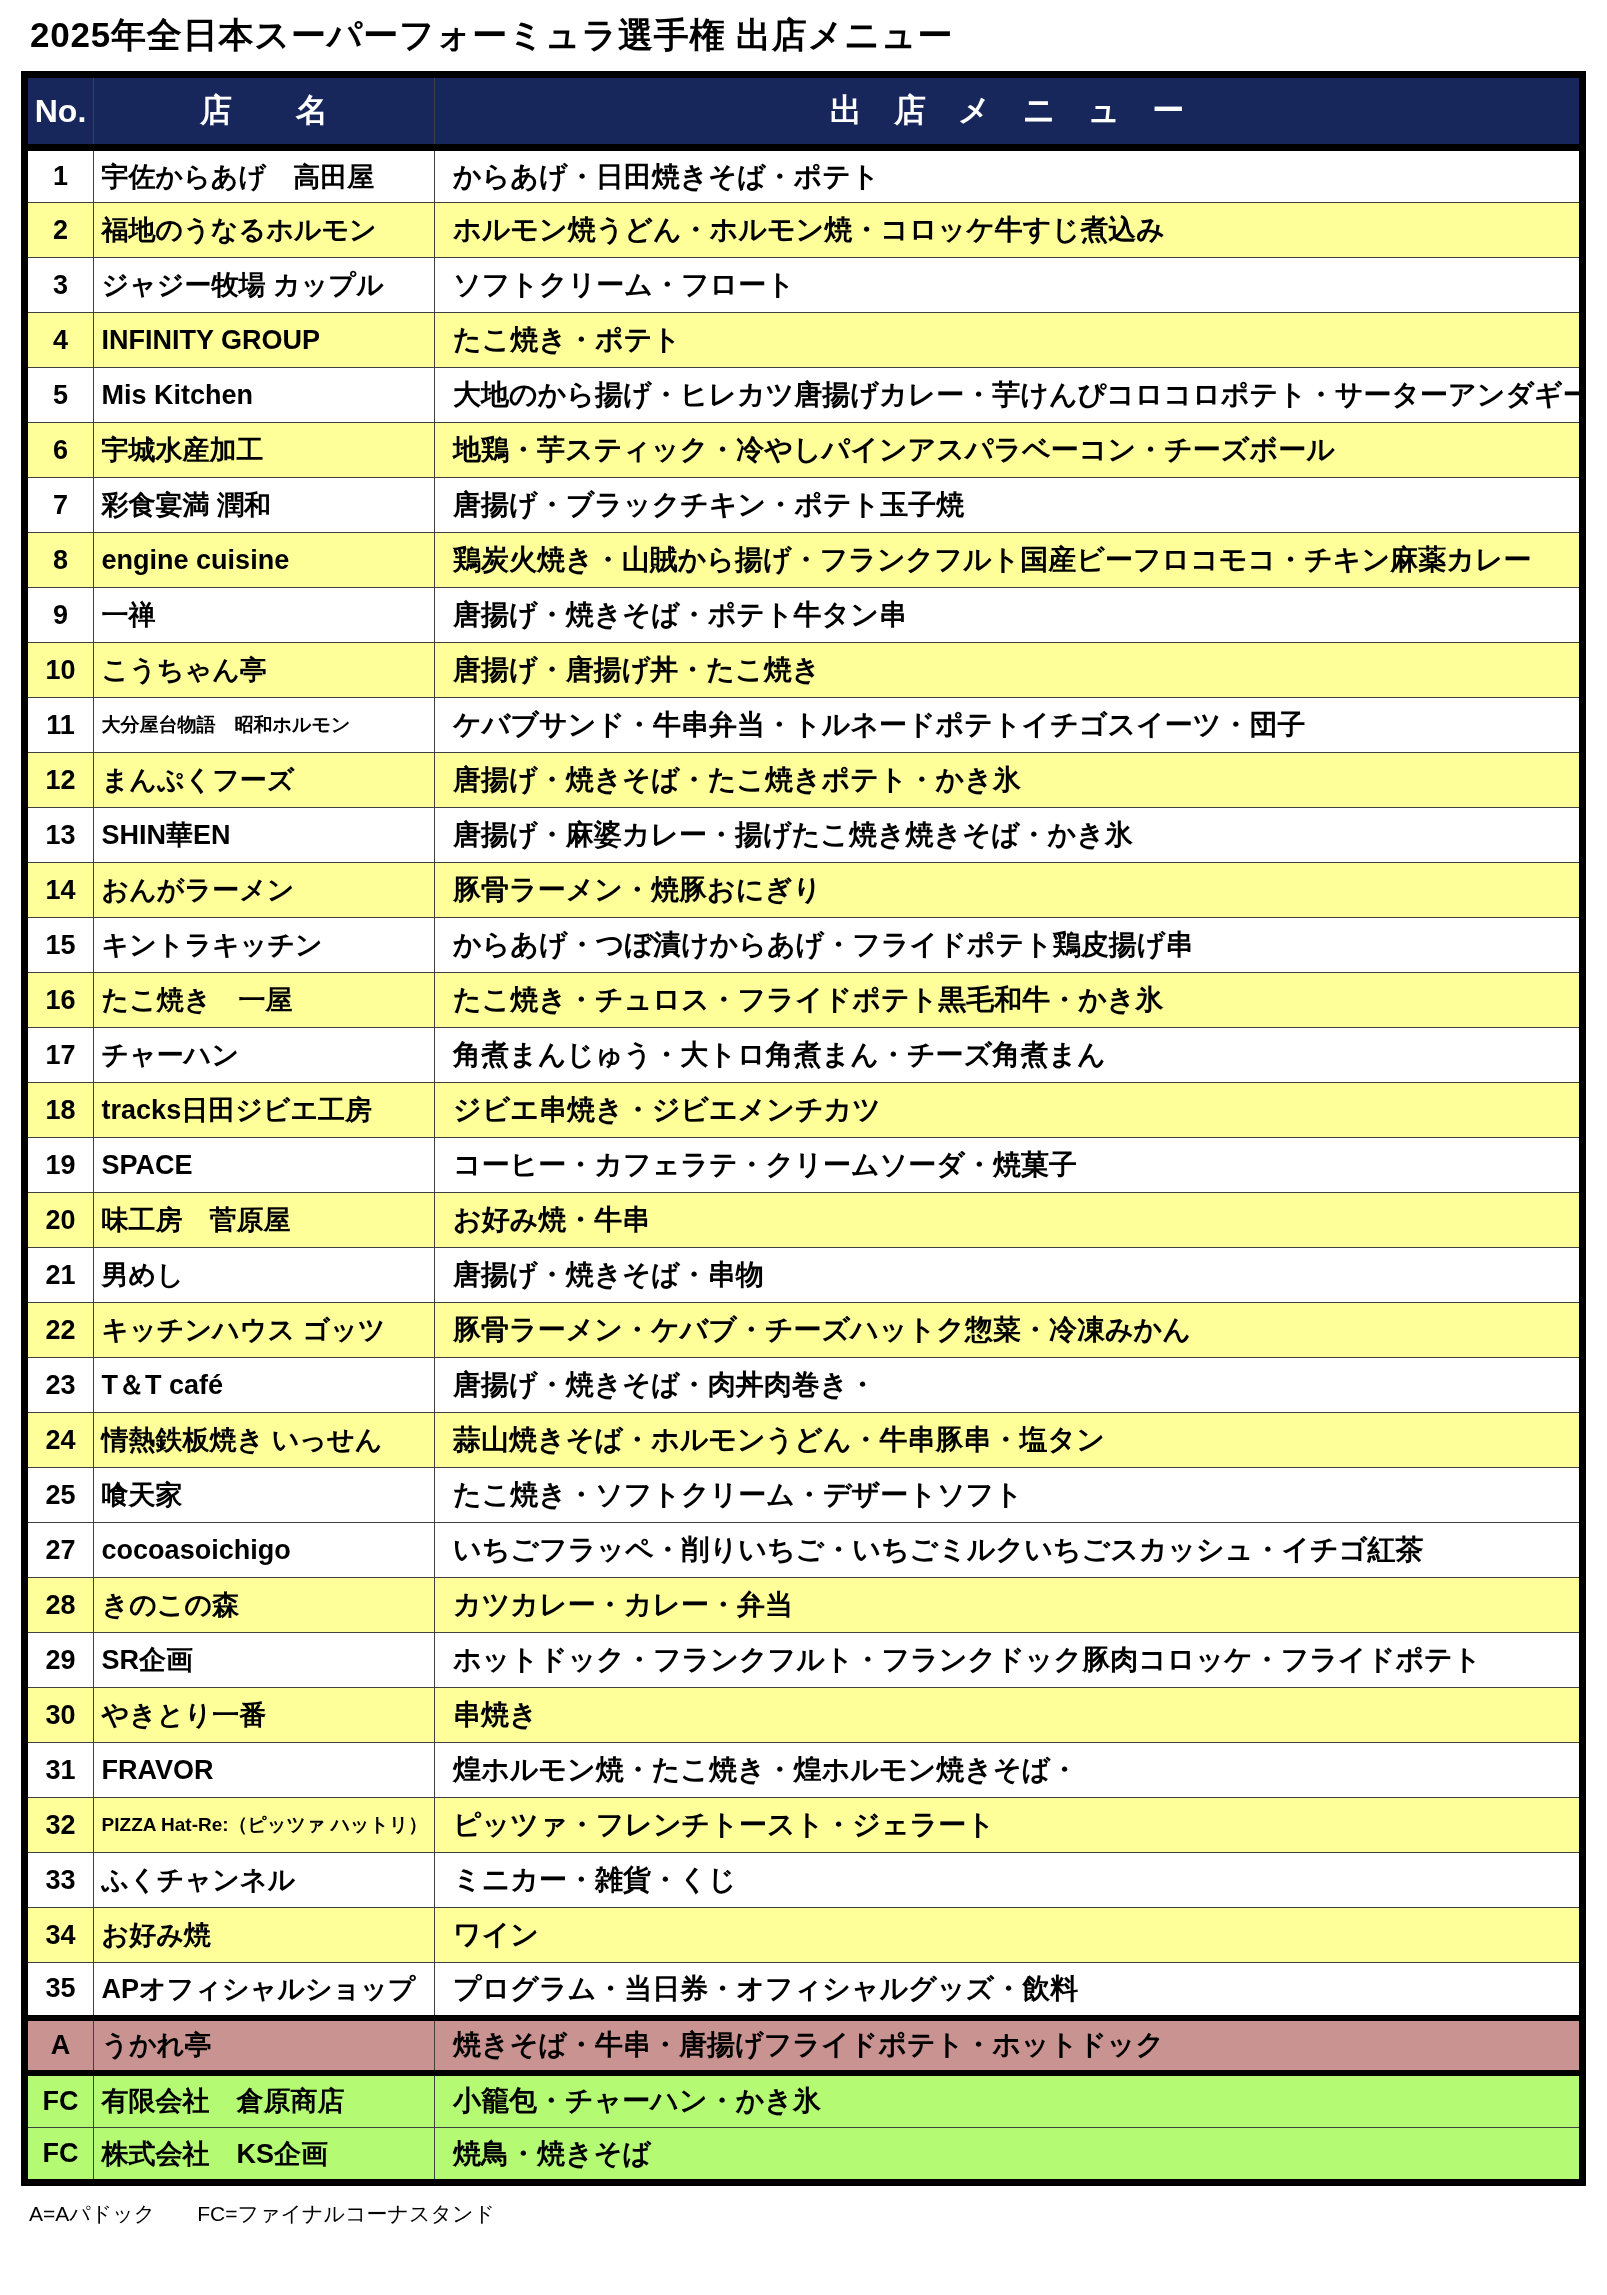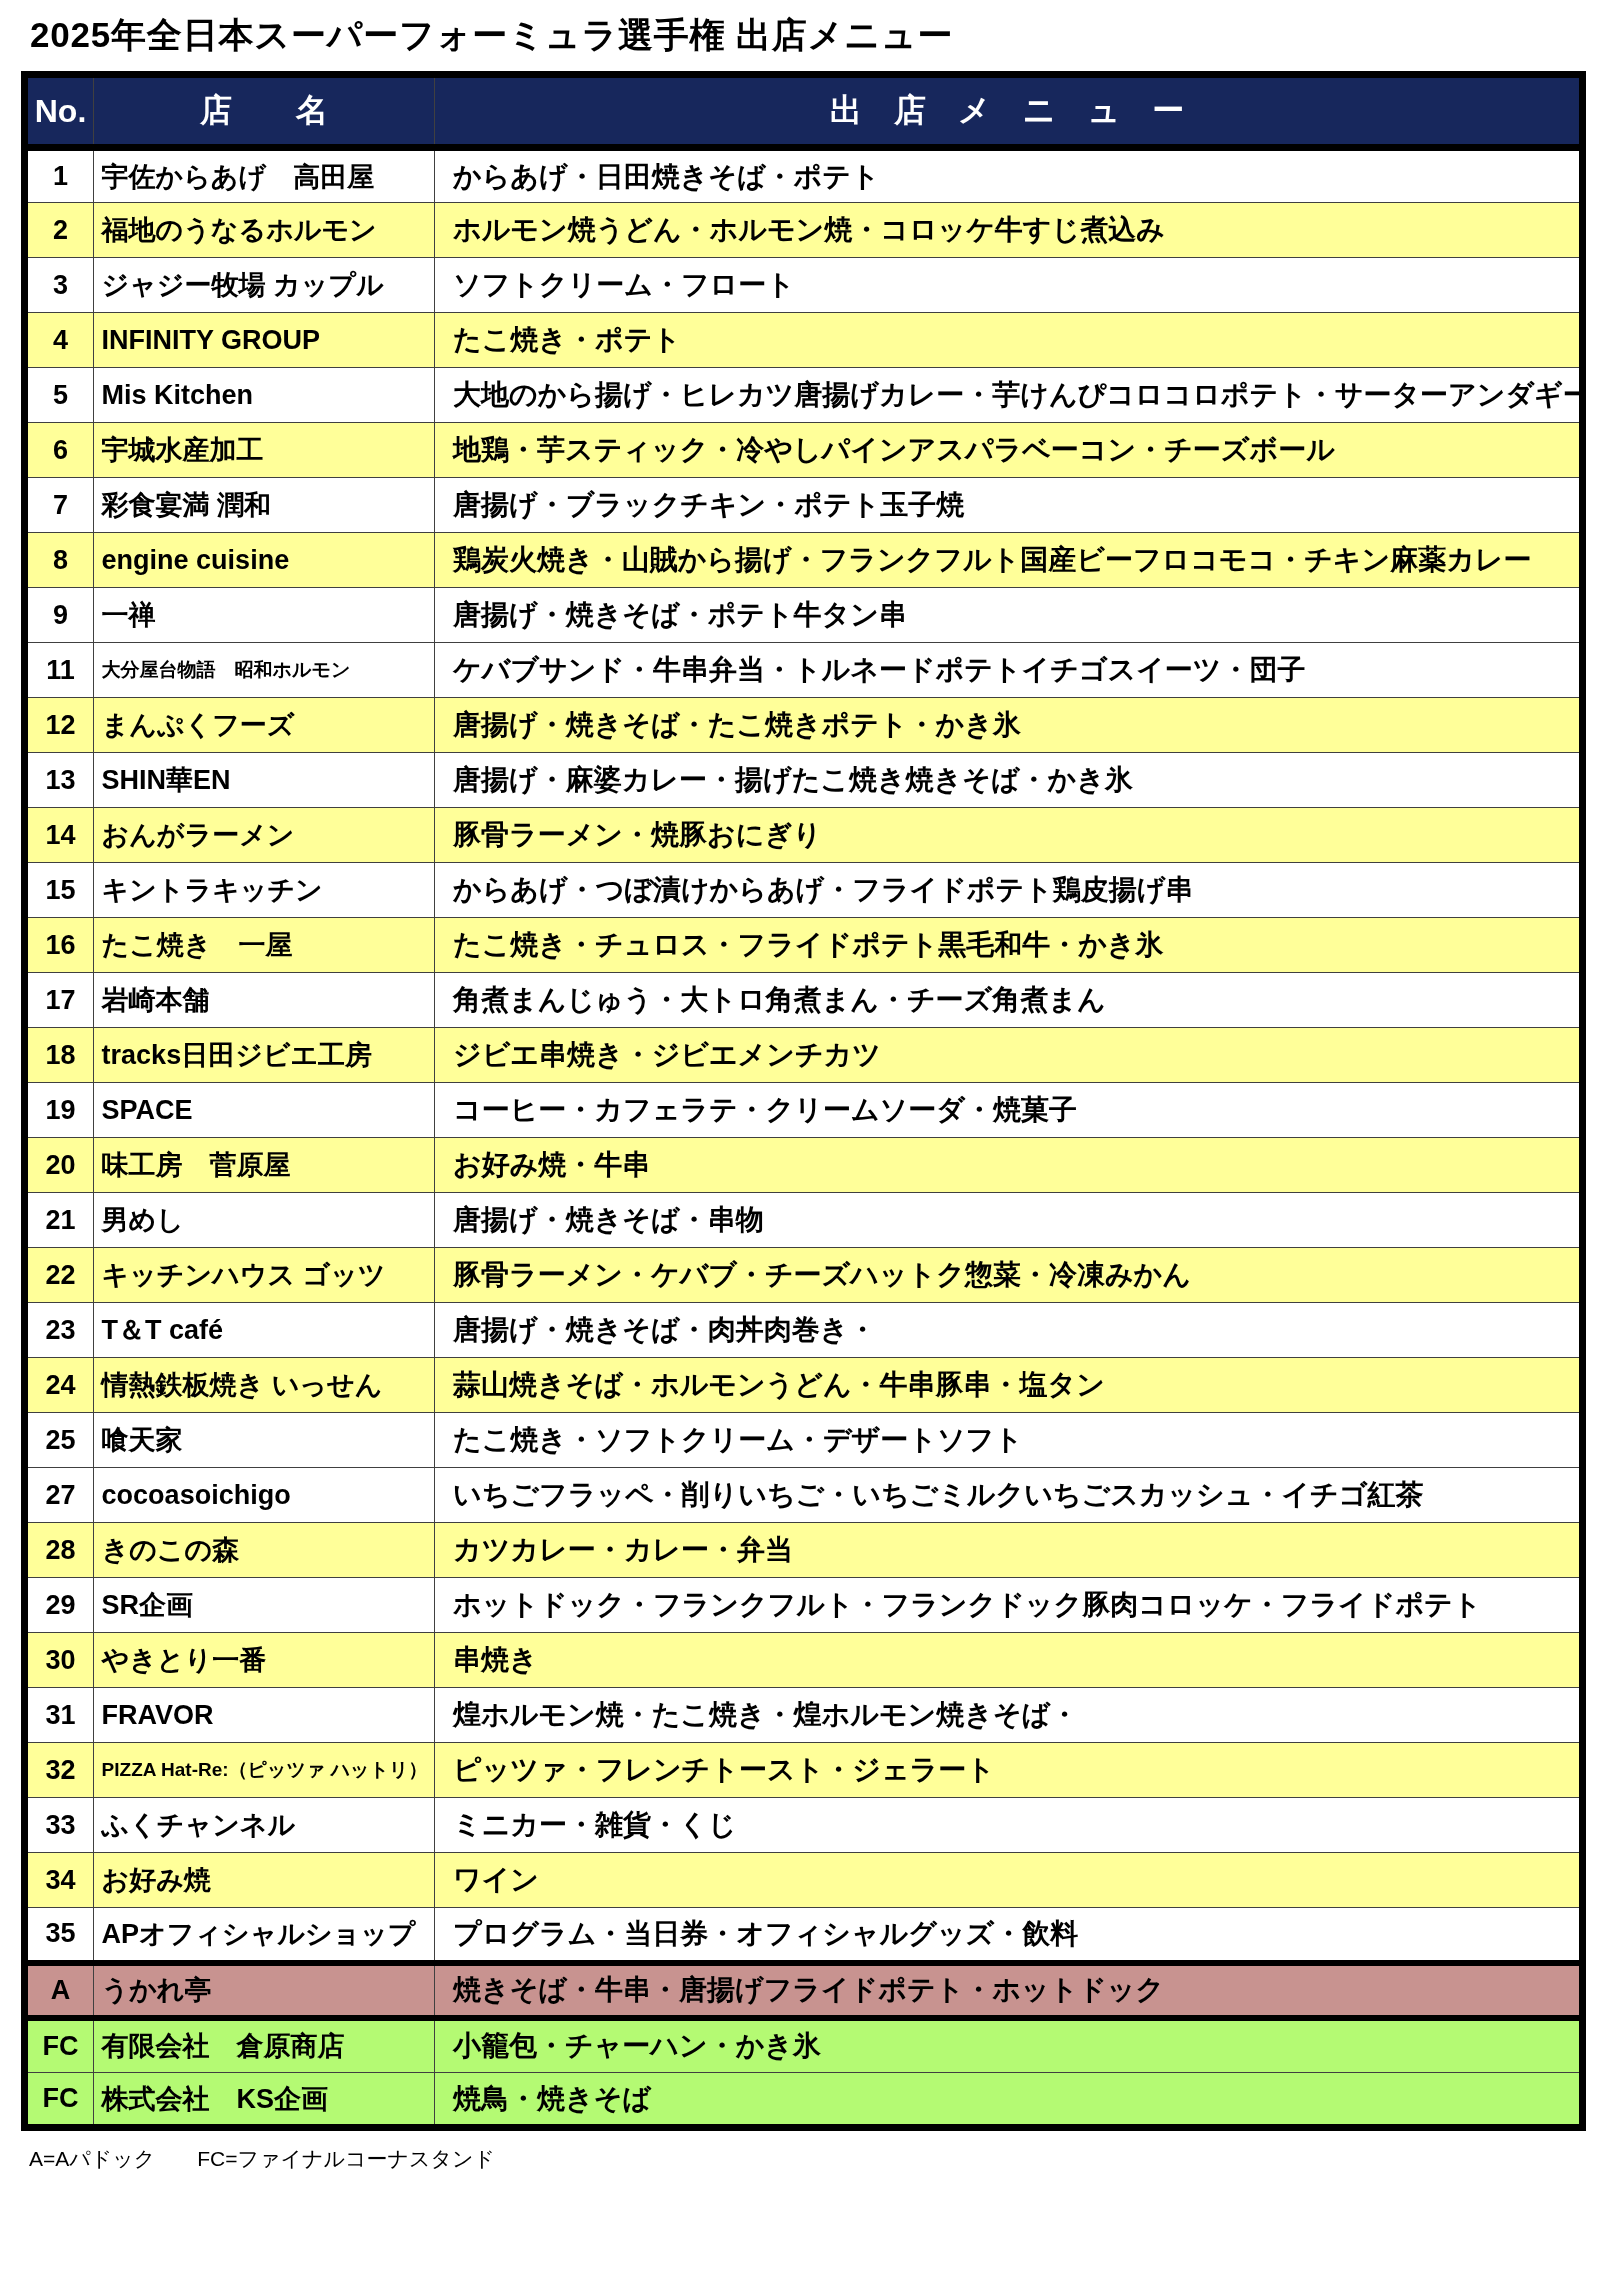--- a/index.html
+++ b/index.html
@@ -132,20 +132,25 @@
       <tr class="yellow">
         <td class="no-cell">8</td>
         <td class="name-cell">engine cuisine</td>
         <td class="menu-cell">鶏炭火焼き・山賊から揚げ・フランクフルト国産ビーフロコモコ・チキン麻薬カレー</td>
       </tr>
       <tr class="white">
         <td class="no-cell">9</td>
         <td class="name-cell">一禅</td>
         <td class="menu-cell">唐揚げ・焼きそば・ポテト牛タン串</td>
       </tr>
+      <tr class="yellow">
+        <td class="no-cell">10</td>
+        <td class="name-cell">こうちゃん亭</td>
+        <td class="menu-cell">唐揚げ・唐揚げ丼・たこ焼き</td>
+      </tr>
       <tr class="white">
         <td class="no-cell">11</td>
         <td class="name-cell small">大分屋台物語　昭和ホルモン</td>
         <td class="menu-cell">ケバブサンド・牛串弁当・トルネードポテトイチゴスイーツ・団子</td>
       </tr>
       <tr class="yellow">
         <td class="no-cell">12</td>
         <td class="name-cell">まんぷくフーズ</td>
         <td class="menu-cell">唐揚げ・焼きそば・たこ焼きポテト・かき氷</td>
       </tr>
@@ -164,21 +169,21 @@
         <td class="name-cell">キントラキッチン</td>
         <td class="menu-cell">からあげ・つぼ漬けからあげ・フライドポテト鶏皮揚げ串</td>
       </tr>
       <tr class="yellow">
         <td class="no-cell">16</td>
         <td class="name-cell">たこ焼き　一屋</td>
         <td class="menu-cell">たこ焼き・チュロス・フライドポテト黒毛和牛・かき氷</td>
       </tr>
       <tr class="white">
         <td class="no-cell">17</td>
-        <td class="name-cell">岩崎本舗</td>
+        <td class="name-cell">チャーハン</td>
         <td class="menu-cell">角煮まんじゅう・大トロ角煮まん・チーズ角煮まん</td>
       </tr>
       <tr class="yellow">
         <td class="no-cell">18</td>
         <td class="name-cell">tracks日田ジビエ工房</td>
         <td class="menu-cell">ジビエ串焼き・ジビエメンチカツ</td>
       </tr>
       <tr class="white">
         <td class="no-cell">19</td>
         <td class="name-cell">SPACE</td>

